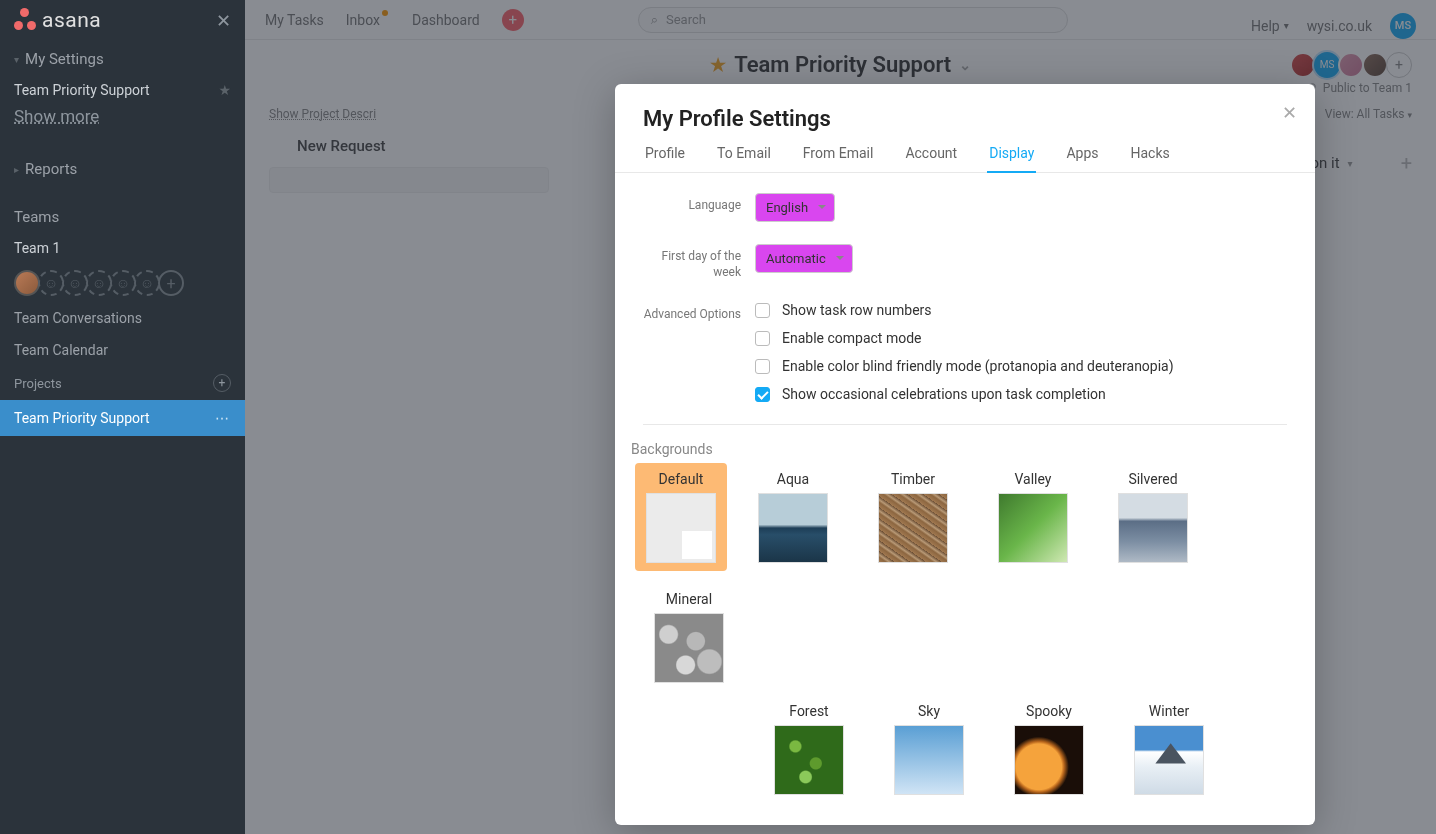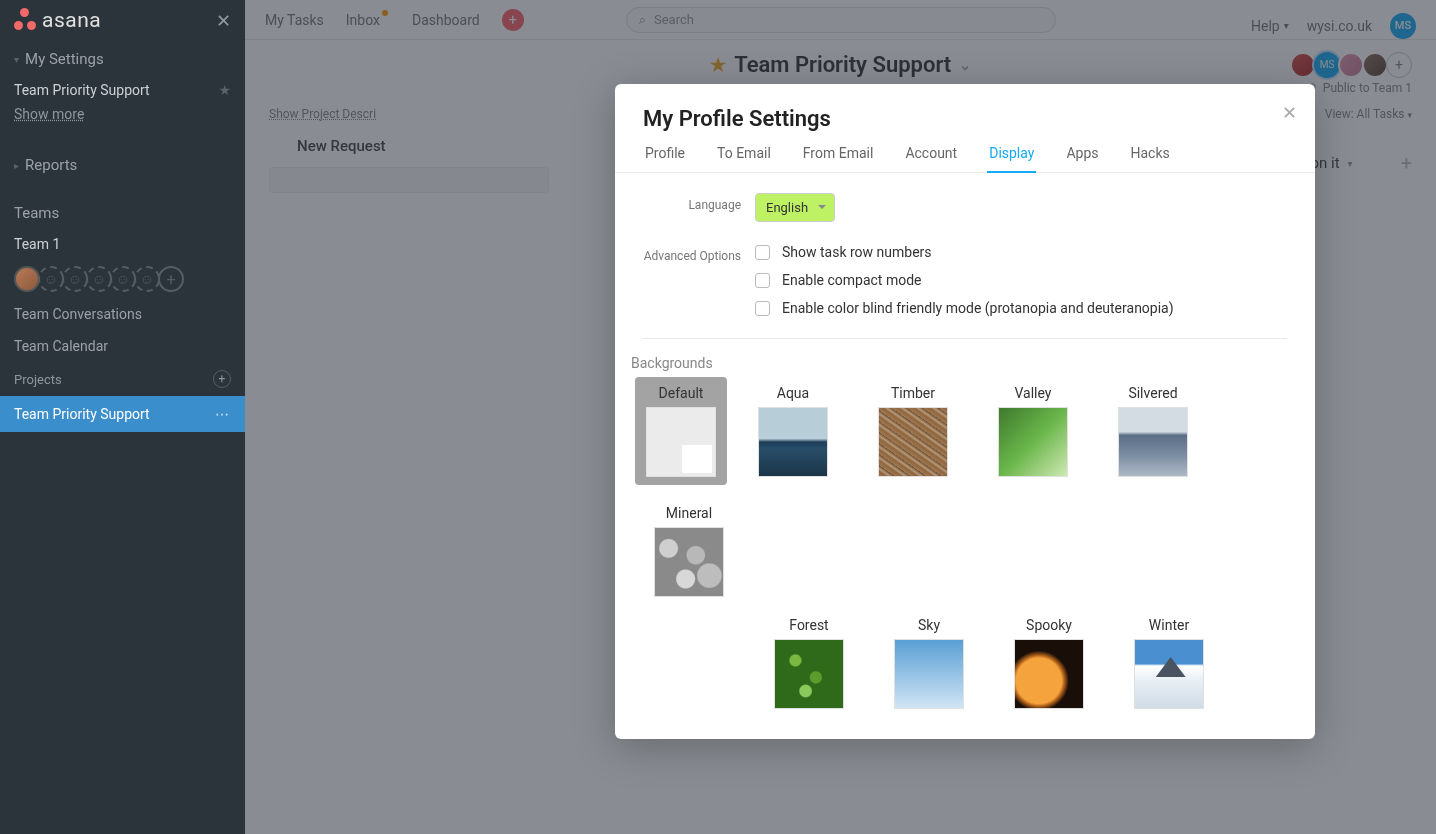--- a/index.html
+++ b/index.html
@@ -26,34 +26,34 @@
 .logo-dots span { position:absolute; width:9px; height:9px; border-radius:50%; background:#f06a6a; }
 .logo-dots .d1 { top:0; left:6px; }
 .logo-dots .d2 { bottom:0; left:0; }
 .logo-dots .d3 { bottom:0; right:0; }
 .logo-text { color:#e0e0e0; font-size:21px; font-weight:400; letter-spacing:0.5px; }
 .close-side { color:#8e969e; font-size:18px; cursor:pointer; }
 .side-section-h { display:flex; align-items:center; padding:6px 14px; font-size:15px; color:#9ba1a8; cursor:pointer; }
 .side-caret { font-size:10px; margin-right:6px; color:#5a6269; }
 .side-item { padding:8px 14px; color:#cdd2d7; font-size:14px; display:flex; align-items:center; justify-content:space-between; cursor:pointer; }
 .side-item .star { color:#5a6269; font-size:14px; }
-.show-more { padding: 0 14px 10px 14px; font-size:14px; color:#8e969e; text-decoration:underline dotted; cursor:pointer; }
+.show-more { padding: 0 14px 10px 14px; font-size:17px; color:#8e969e; text-decoration:underline dotted; cursor:pointer; }
 .side-gap { height:18px; }
 .team-avatars { display:flex; padding:6px 14px; gap:2px; align-items:center; }
 .tav { width:26px; height:26px; border-radius:50%; border:2px dashed #555d65; display:flex; align-items:center; justify-content:center; font-size:14px; color:#555d65; margin-left:-4px; }
 .tav.first { border:2px solid #555; background:linear-gradient(135deg,#b97a56,#8b5a3c); margin-left:0; }
 .tav.plus { border:2px solid #555d65; font-size:16px; }
 .side-link { padding:8px 14px; color:#9ba1a8; font-size:14px; cursor:pointer; }
 .projects-h { display:flex; align-items:center; justify-content:space-between; padding:8px 14px; font-size:13px; color:#8e969e; }
 .projects-h .plus { width:18px; height:18px; border:1.5px solid #555d65; border-radius:50%; display:flex; align-items:center; justify-content:center; font-size:12px; cursor:pointer; }
 .proj-item { padding:10px 14px; background:#3a8ecb; color:#fff; font-size:14px; display:flex; align-items:center; justify-content:space-between; }
 .proj-dots { letter-spacing:2px; color:#cfe6f5; }
 
 .main { flex:1; display:flex; flex-direction:column; position:relative; }
-.topbar { height:40px; display:flex; align-items:center; padding:0 20px; border-bottom:1px solid #e8e8e8; gap:22px; }
+.topbar { height:40px; display:flex; align-items:center; padding:0 20px; border-bottom:1px solid #e8e8e8; gap:34px; }
 .topbar .nav { display:flex; gap:22px; color:#777; font-size:14px; }
 .topbar .nav-item { cursor:pointer; display:flex; align-items:center; gap:4px; position:relative; }
 .inbox-dot { width:6px; height:6px; border-radius:50%; background:#ff9900; position:relative; top:-7px; left:-2px; }
 .add-btn { width:22px; height:22px; border-radius:50%; background:#fc636b; color:#fff; display:flex; align-items:center; justify-content:center; font-size:15px; cursor:pointer; }
 .searchbox { flex:0 0 430px; margin-left:80px; }
 .searchbox-inner { height:26px; border:1px solid #ddd; border-radius:13px; background:#fafafa; display:flex; align-items:center; padding:0 12px; gap:8px; color:#999; font-size:13px; }
 .topbar-right { margin-left:auto; display:flex; align-items:center; gap:18px; color:#777; font-size:14px;margin-top:12px; }
 .user-badge { width:26px; height:26px; border-radius:50%; background:#14aaf5; color:#fff; display:flex; align-items:center; justify-content:center; font-size:11px; font-weight:500; }
 
 .proj-header { padding:12px 24px 8px 24px; display:flex; flex-direction:column; }
@@ -95,32 +95,32 @@
 }
 .modal-title { font-size:22px; font-weight:600; padding:0 28px 14px 28px; color:#222; }
 .modal-close { position:absolute; right:18px; top:18px; font-size:18px; color:#aaa; cursor:pointer; }
 .modal-tabs { display:flex; gap:28px; padding:0 28px; border-bottom:1px solid #e8e8e8; }
 .mtab { padding:0 2px 10px 2px; font-size:14px; color:#666; cursor:pointer; }
 .mtab.active { color:#14aaf5; border-bottom:2px solid #14aaf5; margin-bottom:-1px; }
 
 .form { padding:20px 28px 0 28px; }
 .frow { display:flex; align-items:flex-start; margin-bottom:22px; }
 .flabel { width:112px; text-align:right; padding-right:14px; font-size:12px; color:#777; padding-top:5px; line-height:1.3; }
-.fselect { border:1px solid #ccc; border-radius:4px; padding:6px 26px 6px 10px; font-size:13px; color:#333; position:relative; cursor:pointer; background:#bef264; }
+.fselect { border:1px solid #ccc; border-radius:4px; padding:6px 26px 6px 10px; font-size:13px; color:#333; position:relative; cursor:pointer; background:#d946ef; }
 .fselect::after { content:""; position:absolute; right:8px; top:11px; border:4px solid transparent; border-top-color:#888; }
 .fchecks { display:flex; flex-direction:column; gap:12px; }
 .fcheck { display:flex; align-items:center; gap:12px; font-size:14px; color:#333; cursor:pointer; }
 .cbox { width:15px; height:15px; border:1.5px solid #bbb; border-radius:3px; flex-shrink:0; position:relative; }
 .cbox.checked { background:#14aaf5; border-color:#14aaf5; }
 .cbox.checked::after { content:""; position:absolute; left:4px; top:1px; width:4px; height:8px; border:solid #fff; border-width:0 2px 2px 0; transform:rotate(45deg); }
 .divider { border-top:1px solid #e8e8e8; margin:4px 28px 16px 28px; }
 .bg-title { font-size:14px; color:#888; padding:0 28px 14px 16px; }
 .bg-grid { display:flex; flex-wrap:wrap; gap:28px; padding:0 28px; }
 .bg-cell { width:92px; display:flex; flex-direction:column; align-items:center; gap:6px; cursor:pointer; }
-.bg-cell.sel { background:#a3a3a3; padding:8px; margin:-8px; border-radius:4px; }
+.bg-cell.sel { background:#fdba74; padding:8px; margin:-8px; border-radius:4px; }
 .bg-label { font-size:14px; color:#333; }
 .thumb { width:70px; height:70px; border:1px solid #e0e0e0; }
 .thumb.default { background:#ebebeb; position:relative; }
 .thumb.default::after { content:""; position:absolute; right:3px; bottom:3px; width:30px; height:28px; background:#fff; }
 .thumb.aqua { background:linear-gradient( to bottom, #b7cdd8 0%, #b7cdd8 45%, #1d3e57 50%, #284e69 60%, #1b3548 100% ); }
 .thumb.timber { background: repeating-linear-gradient(35deg, #a07850, #8c6640 4px, #b89976 6px, #6b4e34 9px); }
 .thumb.valley { background:linear-gradient(135deg,#3f7a2e,#6ab64a,#cfe8b3); }
 .thumb.silvered { background:linear-gradient(to bottom, #d4dce3 35%, #5b6e86 40%, #7c8ea3 70%, #aeb9c5 100%); }
 .thumb.mineral { background: radial-gradient(circle at 20% 30%, #cfcfcf 12%, transparent 14%), radial-gradient(circle at 60% 40%, #b8b8b8 15%, transparent 17%), radial-gradient(circle at 45% 75%, #d8d8d8 14%, transparent 16%), radial-gradient(circle at 80% 70%, #bdbdbd 16%, transparent 18%), #8a8a8a; }
 .thumb.forest { background: radial-gradient(circle at 30% 30%, #7ab841 8%, transparent 10%), radial-gradient(circle at 60% 55%, #5e9b2d 10%, transparent 12%), radial-gradient(circle at 45% 75%, #8bc95a 9%, transparent 11%), #2f6a1a; }
@@ -275,34 +275,42 @@
         <div class="mtab">Apps</div>
         <div class="mtab">Hacks</div>
       </div>
 
       <div class="form">
         <div class="frow">
           <div class="flabel">Language</div>
           <div class="fselect">English</div>
         </div>
         <div class="frow">
+          <div class="flabel">First day of the week</div>
+          <div class="fselect">Automatic</div>
+        </div>
+        <div class="frow">
           <div class="flabel">Advanced Options</div>
           <div class="fchecks">
             <label class="fcheck">
               <span class="cbox"></span>
               <span>Show task row numbers</span>
             </label>
             <label class="fcheck">
               <span class="cbox"></span>
               <span>Enable compact mode</span>
             </label>
             <label class="fcheck">
               <span class="cbox"></span>
               <span>Enable color blind friendly mode (protanopia and deuteranopia)</span>
             </label>
+            <label class="fcheck">
+              <span class="cbox checked"></span>
+              <span>Show occasional celebrations upon task completion</span>
+            </label>
           </div>
         </div>
       </div>
 
       <div class="divider"></div>
       <div class="bg-title">Backgrounds</div>
       <div class="bg-grid">
         <div class="bg-cell sel">
           <div class="bg-label">Default</div>
           <div class="thumb default"></div>

